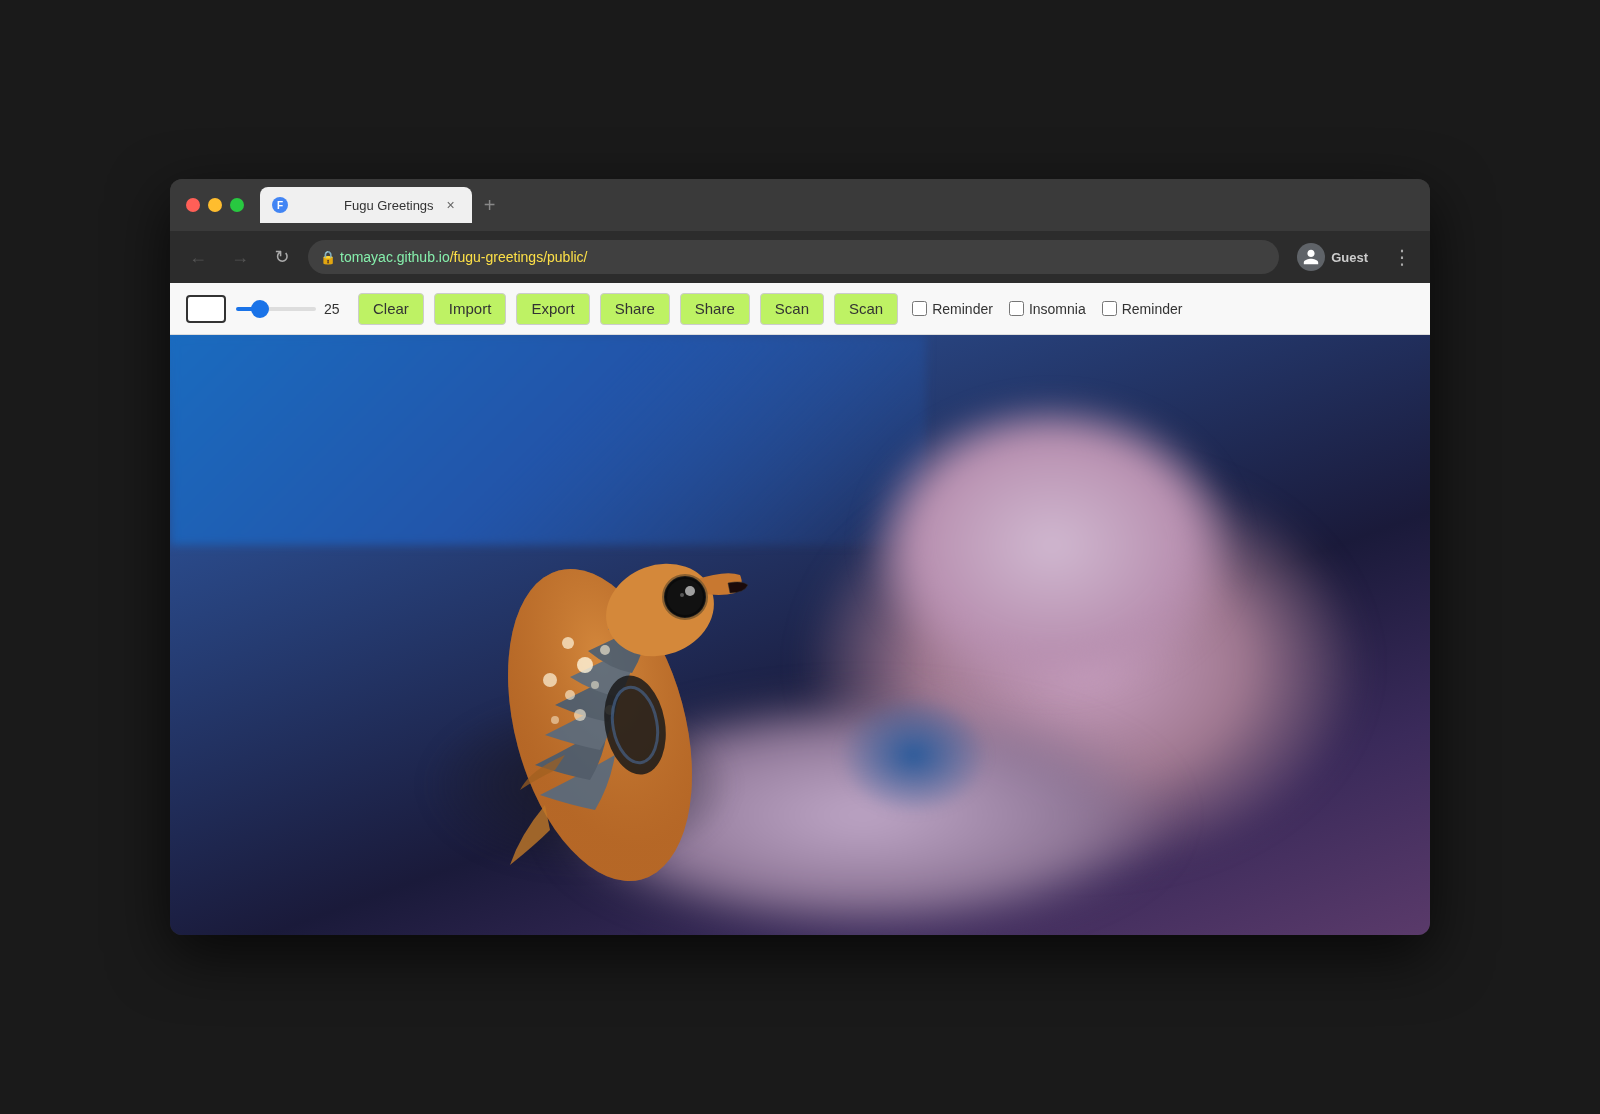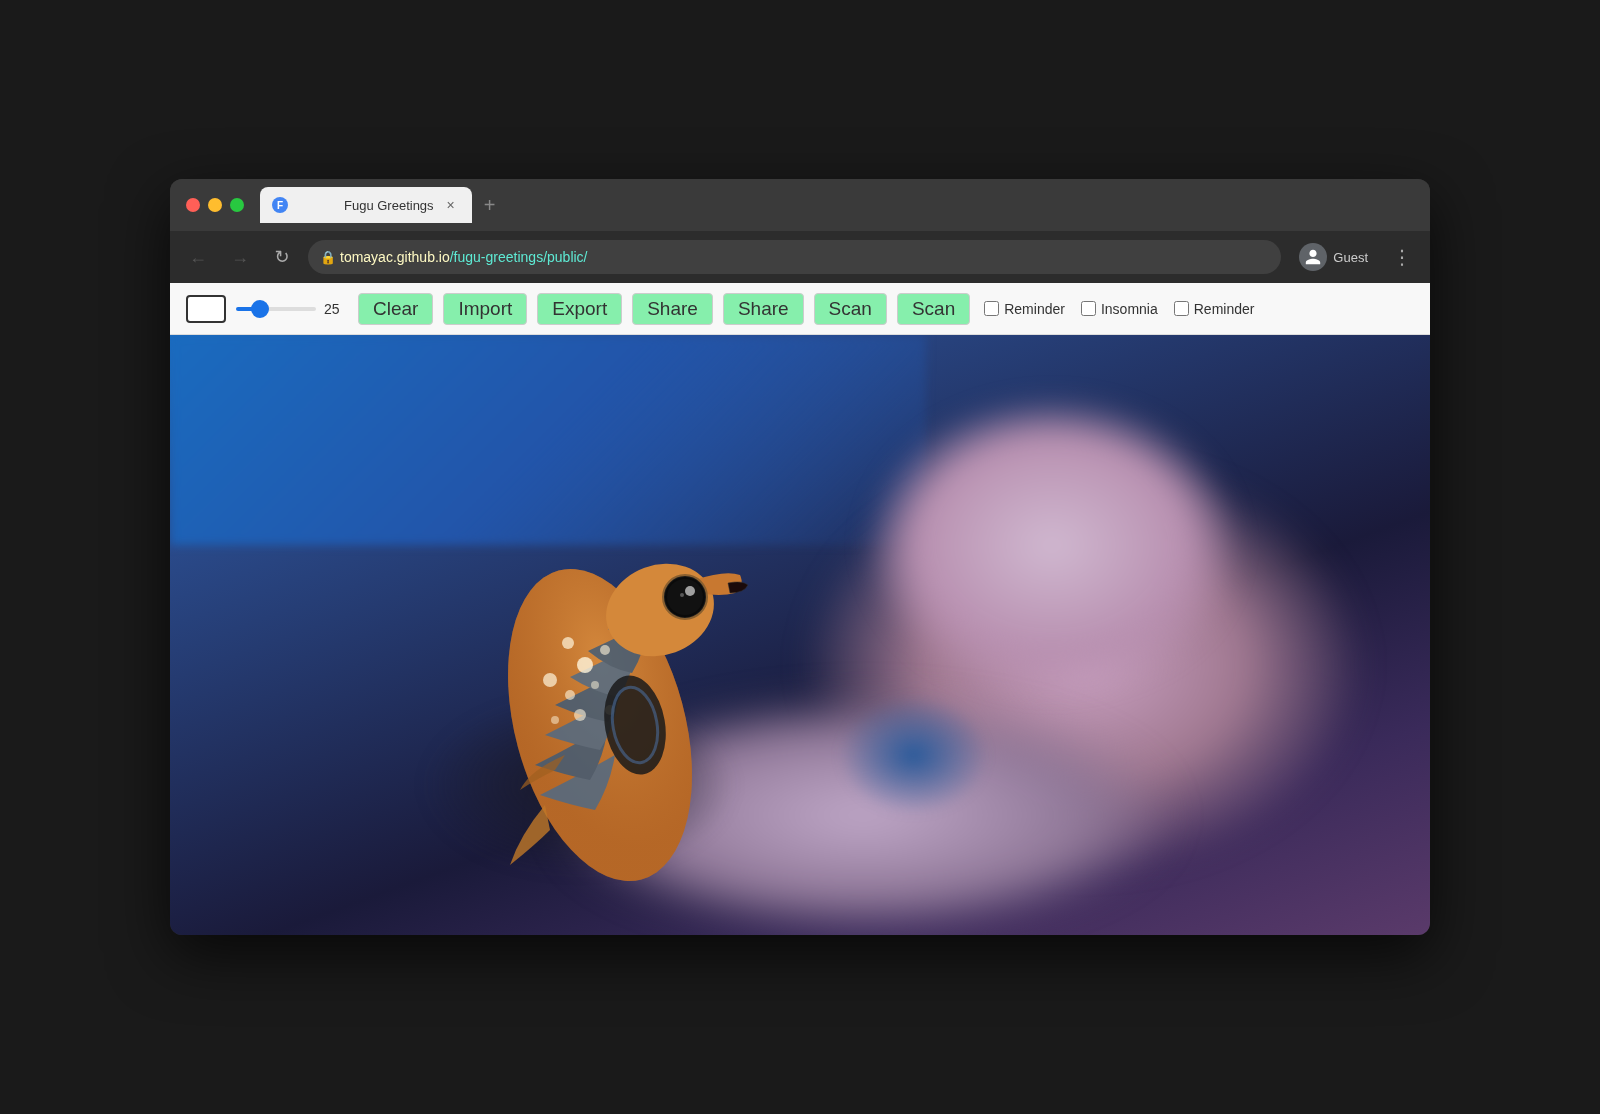--- a/index.html
+++ b/index.html
@@ -150,32 +150,33 @@
       background: #404040;
       border-radius: 22px;
       height: 34px;
       padding: 0 16px 0 32px;
       color: #eee;
       font-size: 14px;
       display: flex;
       align-items: center;
     }
 
-    .address-url-display .url-base { color: #fef9c3; }
-    .address-url-display .url-path { color: #5eead4; }
+    .address-url-display .url-base { color: #86efac; }
+    .address-url-display .url-path { color: #fde047; }
 
     .profile-btn {
       display: flex;
       align-items: center;
       gap: 6px;
       color: #ccc;
       font-size: 13px;
       cursor: pointer;
       padding: 4px 8px;
       border-radius: 20px;
+      font-weight: bold;
     }
 
     .profile-icon {
       width: 28px;
       height: 28px;
       border-radius: 50%;
       background: #5f6368;
       display: flex;
       align-items: center;
       justify-content: center;
@@ -240,25 +241,25 @@
       cursor: pointer;
     }
 
     .slider-value {
       font-size: 14px;
       color: #333;
       min-width: 24px;
     }
 
     .toolbar-btn {
-      background: #86efac;
+      background: #bef264;
       border: 1px solid #ccc;
       border-radius: 4px;
       padding: 6px 14px;
-      font-size: 19px;
+      font-size: 15px;
       color: #333;
       cursor: pointer;
       height: 32px;
       display: flex;
       align-items: center;
     }
 
     .checkbox-group {
       display: flex;
       gap: 16px;

